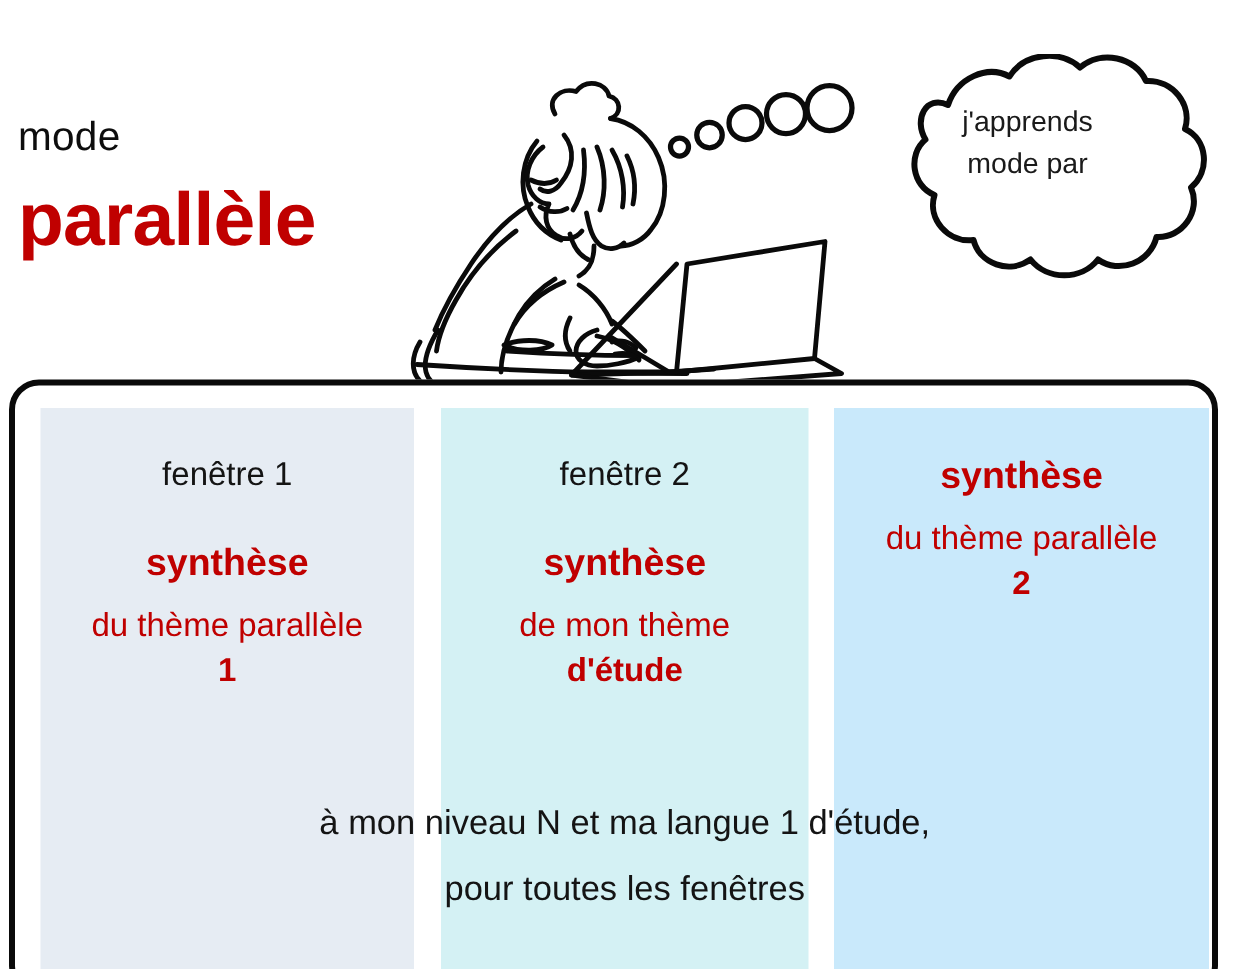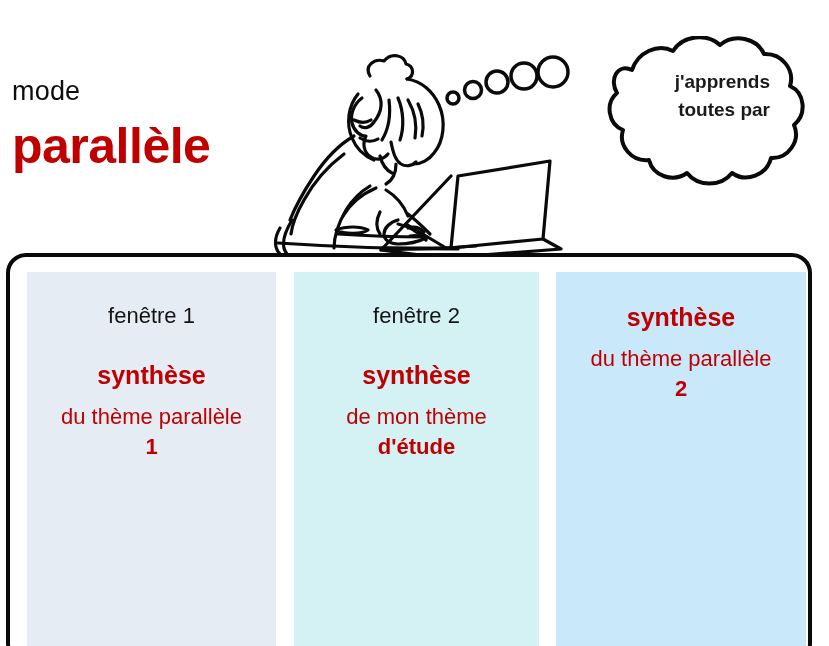--- a/index.html
+++ b/index.html
@@ -60,25 +60,24 @@
     left: 560px;
     top: 4px;
     width: 252px;
     height: 168px;
   }
   .bubble-text {
     position: absolute;
     left: 600px;
     top: 36px;
     width: 170px;
-    text-align: right;
+    text-align: center;
     font-size: 19px;
     line-height: 28px;
     color: #1a1a1a;
-    font-weight: bold;
   }
 
   
   .panel {
     position: absolute;
     left: 6px;
     top: 221px;
     width: 806px;
     height: 411px;
     border: 4px solid #0a0a0a;
@@ -227,21 +226,21 @@
              c-4 17 -25 25 -39 15
              c-11 14 -34 14 -45 0
              c-14 10 -34 3 -38 -13
              c-17 2 -31 -14 -26 -30
              c-15 -6 -18 -27 -6 -37
              c-8 -13 0 -30 15 -23 z" fill="#ffffff" stroke="#0a0a0a" stroke-width="4" stroke-linejoin="round"></path>
   </svg>
 
   <div class="bubble-text">
     <span>j'apprends</span><br>
-    <span>toutes par</span><br>
+    <span>mode par</span><br>
   </div>
 
   <div class="panel"></div>
 
   <div class="columns">
 
     <div class="col col-1" style="background: rgb(230, 236, 243);">
       <div class="col-head">fenêtre 1</div>
       <div class="col-synthese">synthèse</div>
       <div class="col-sub">
@@ -261,14 +260,18 @@
 
     <div class="col col-3" style="background: rgb(201, 233, 251);">
       <div class="col-synthese">synthèse</div>
       <div class="col-sub">
         <span>du thème parallèle</span>
         <span class="num">2</span>
       </div>
     </div>
   </div>
 
+  <div class="footer-text">
+    <span class="footer-line">à mon niveau N  et ma langue 1 d'étude,</span>
+    <span class="footer-line">pour toutes les fenêtres</span>
+  </div>
 
 </div>
 
 </body></html>

